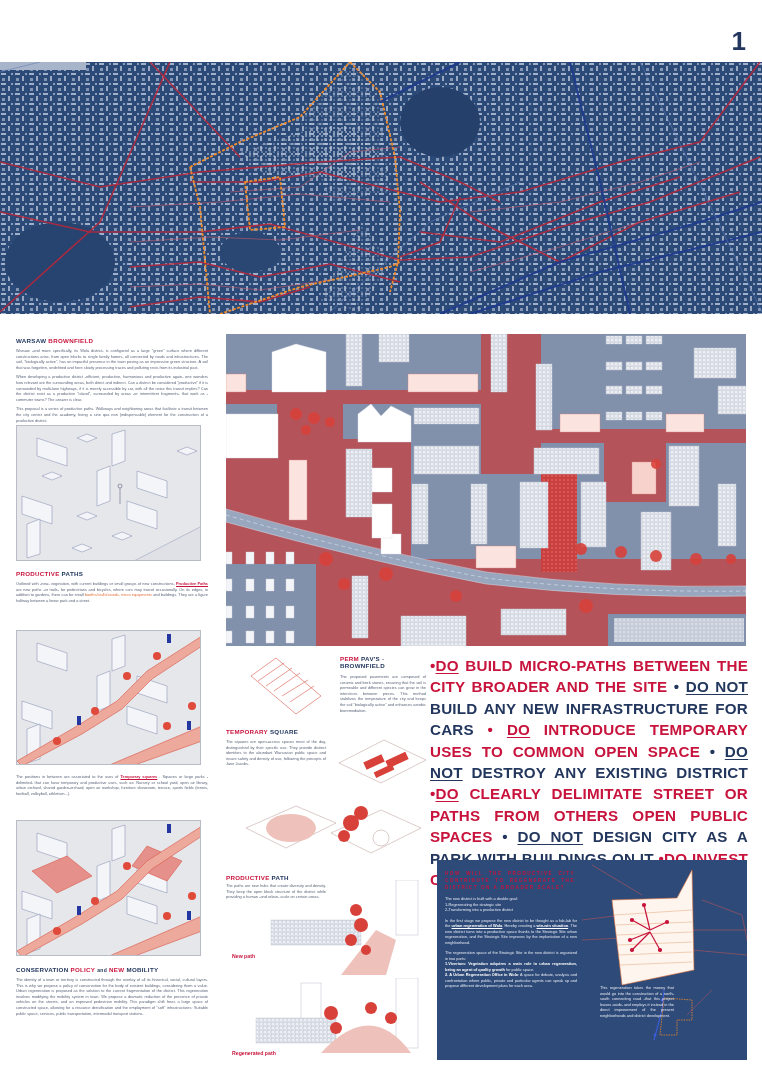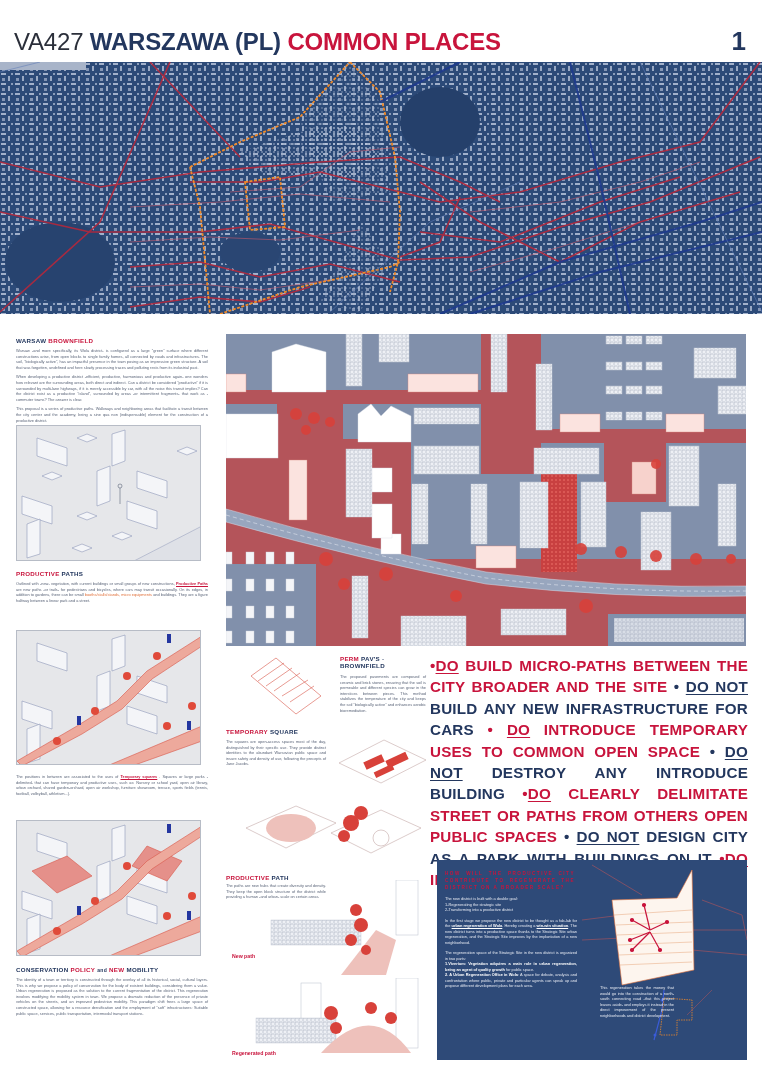--- a/index.html
+++ b/index.html
@@ -41,25 +41,20 @@
   .bluebox .btext { position: absolute; left: 8px; top: 36px; width: 132px; font-size: 3.9px; line-height: 5.5px; color: #e5e9f2; text-align: justify; }
   .bluebox .btext b { color: #ffffff; }
   .bluebox .btext .ul { text-decoration: underline; font-weight: bold; color: #fff; }
   .bluebox .side-text { position: absolute; left: 163px; top: 125px; width: 74px; font-size: 3.9px; line-height: 5.5px; color: #e5e9f2; text-align: justify; }
   .bluebox svg.diag { position: absolute; left: 145px; top: 0; width: 165px; height: 200px; }
 </style>
 </head>
 <body>
 
 <div class="header">
-  <div class="title">
-    <span class="code">VA427</span>
-    <span class="city">WARSZAWA (PL)</span>
-    <span class="proj">COMMON PLACES</span>
-  </div>
   <div class="pagenum">1</div>
 </div>
 
 <div class="map">
   <svg viewBox="0 0 762 252" preserveAspectRatio="none">
     <defs>
       <pattern id="blds" width="14" height="10" patternUnits="userSpaceOnUse">
         <rect x="1" y="1" width="5" height="2" fill="#c9d3e6" opacity="0.75"></rect>
         <rect x="8" y="4" width="2" height="5" fill="#c9d3e6" opacity="0.7"></rect>
         <rect x="2" y="6" width="3" height="3" fill="#c9d3e6" opacity="0.55"></rect>
@@ -453,21 +448,21 @@
     <span class="accent">PERM</span>
     <span>PAV'S - BROWNFIELD</span>
   </div>
   <p class="body-text" style="margin-top:5px;">The proposed pavements are composed of ceramic and brick stones, ensuring that the soil is permeable and different species can grow in the interstices between pieces. This method stabilizes the temperature of the city and keeps the soil "biologically active" and enhances aerobic bioremediation.</p>
 </div>
 
 <div class="manifesto">
   <span class="r">•<u>DO</u><span> BUILD MICRO-PATHS BETWEEN THE CITY BROADER AND THE SITE </span></span>
   <span class="b">• <u>DO NOT</u><span> BUILD ANY NEW INFRASTRUCTURE FOR CARS </span></span>
   <span class="r">• <u>DO</u><span> INTRODUCE TEMPORARY USES TO COMMON OPEN SPACE </span></span>
-  <span class="b">• <u>DO NOT</u><span> DESTROY ANY INTRODUCE BUILDING </span></span>
+  <span class="b">• <u>DO NOT</u><span> DESTROY ANY EXISTING DISTRICT </span></span>
   <span class="r">•<u>DO</u><span> CLEARLY DELIMITATE STREET OR PATHS FROM OTHERS OPEN PUBLIC SPACES </span></span>
   <span class="b">• <u>DO NOT</u><span> DESIGN CITY AS A PARK WITH BUILDINGS ON IT </span></span>
   <span class="r">•<u>DO</u><span> INVEST ON URBAN REGENERATION</span></span>
 </div>
 
 <div class="bluebox">
   <div class="bhead">HOW WILL THE PRODUCTIVE CITY CONTRIBUTE TO REGENERATE THE DISTRICT ON A BROADER SCALE?</div>
   <div class="btext">
     <div>The new district is built with a double goal:</div>
     <div>1-Regenerating the strategic site</div>

